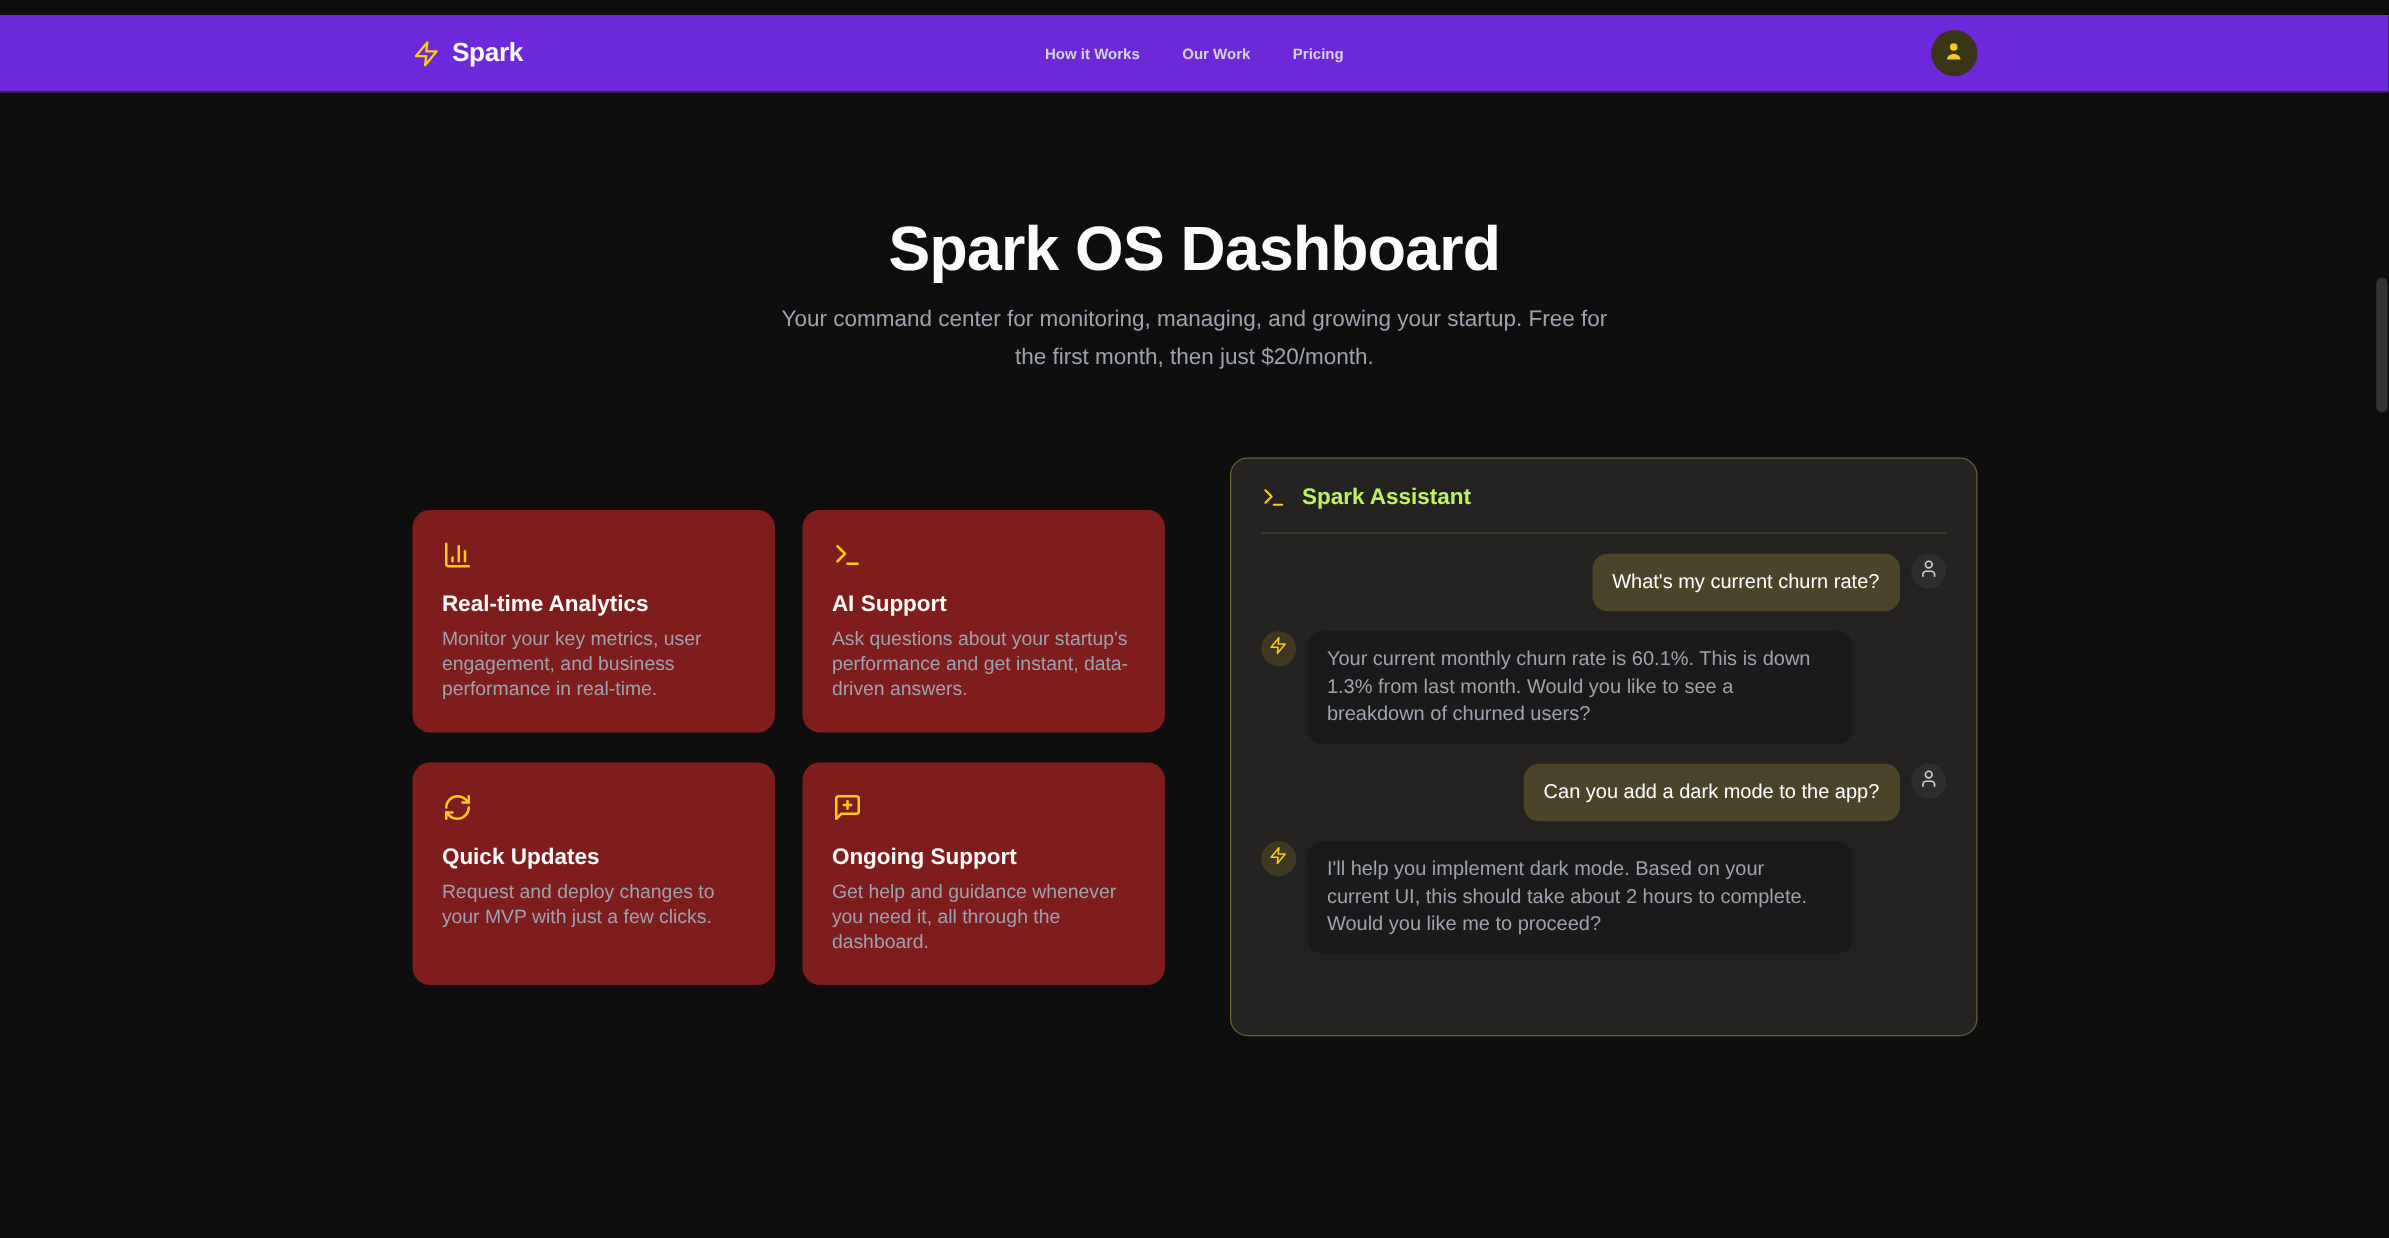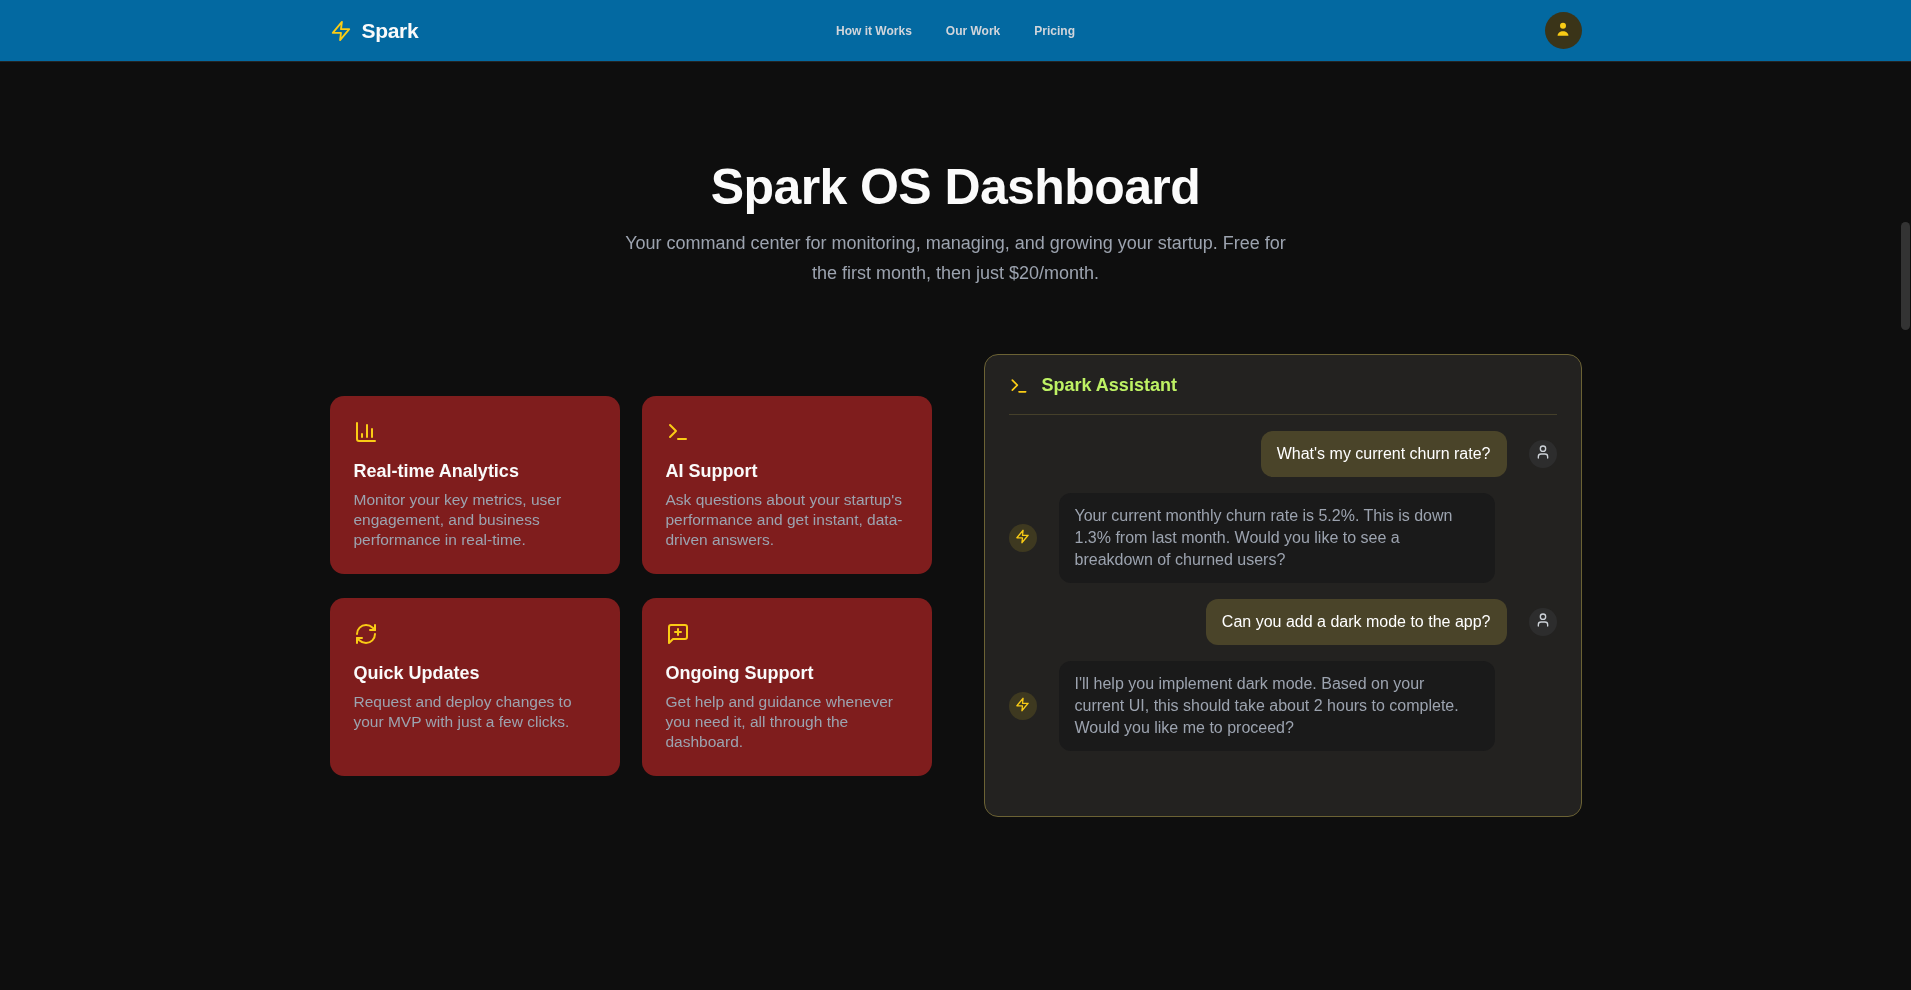--- a/index.html
+++ b/index.html
@@ -8,23 +8,24 @@
     background: #0e0e0e;
     font-family: "Liberation Sans", "DejaVu Sans", sans-serif;
     color: #fafafa;
     position: relative;
   }
   .container { width: 1252px; margin: 0 auto; }
 
   
   .navbar {
     height: 62px;
-    background: #0369a1;
+    background: #6d28d9;
     border-bottom: 1px solid #232323;
     position: relative;
+    margin-top: 12px;
   }
   .navbar .container {
     height: 100%;
     display: flex;
     align-items: center;
     justify-content: space-between;
   }
   .brand { display: flex; align-items: center; gap: 10px; cursor: pointer; }
   .brand svg { display: block; }
   .brand-name { font-size: 21px; font-weight: 700; color: #fafafa; letter-spacing: -0.3px; }
@@ -114,21 +115,21 @@
     border-bottom: 1px solid #45402a;
   }
   .panel-header .hdr-icon { color: #facc15; display: block; height: 20px; }
   .panel-title { font-size: 18px; font-weight: 700; color: #bef264; }
   .messages {
     padding: 16px 24px 24px;
     display: flex;
     flex-direction: column;
     gap: 16px;
   }
-  .msg-row { display: flex; align-items: center; gap: 22px; }
+  .msg-row { display: flex; align-items: flex-start; gap: 9px; }
   .msg-row.user { justify-content: flex-end; }
   .avatar {
     width: 28px; height: 28px;
     border-radius: 50%;
     flex: none;
     display: flex; align-items: center; justify-content: center;
   }
   .avatar.user-avatar { background: #2d2d2d; color: #cdd2d8; }
   .avatar.bot-avatar  { background: #3e3920; color: #facc15; }
   .bubble {
@@ -266,21 +267,21 @@
       </div>
 
       <div class="msg-row assistant">
         <div class="avatar bot-avatar">
           <span>
             <svg width="15" height="15" viewBox="0 0 24 24" fill="none" stroke="currentColor" stroke-width="2" stroke-linecap="round" stroke-linejoin="round">
                 <polygon points="13 2 3 14 12 14 11 22 21 10 12 10 13 2"></polygon>
               </svg>
           </span>
         </div>
-        <div class="bubble bot-bubble">Your current monthly churn rate is 5.2%. This is down 1.3% from last month. Would you like to see a breakdown of churned users?</div>
+        <div class="bubble bot-bubble">Your current monthly churn rate is 60.1%. This is down 1.3% from last month. Would you like to see a breakdown of churned users?</div>
       </div>
 
       <div class="msg-row user">
         <div class="bubble user-bubble">Can you add a dark mode to the app?</div>
         <div class="avatar user-avatar">
           <span>
             <svg width="16" height="16" viewBox="0 0 24 24" fill="none" stroke="currentColor" stroke-width="2" stroke-linecap="round" stroke-linejoin="round">
                 <path d="M19 21v-2a4 4 0 0 0-4-4H9a4 4 0 0 0-4 4v2"></path>
                 <circle cx="12" cy="7" r="4"></circle>
               </svg>

